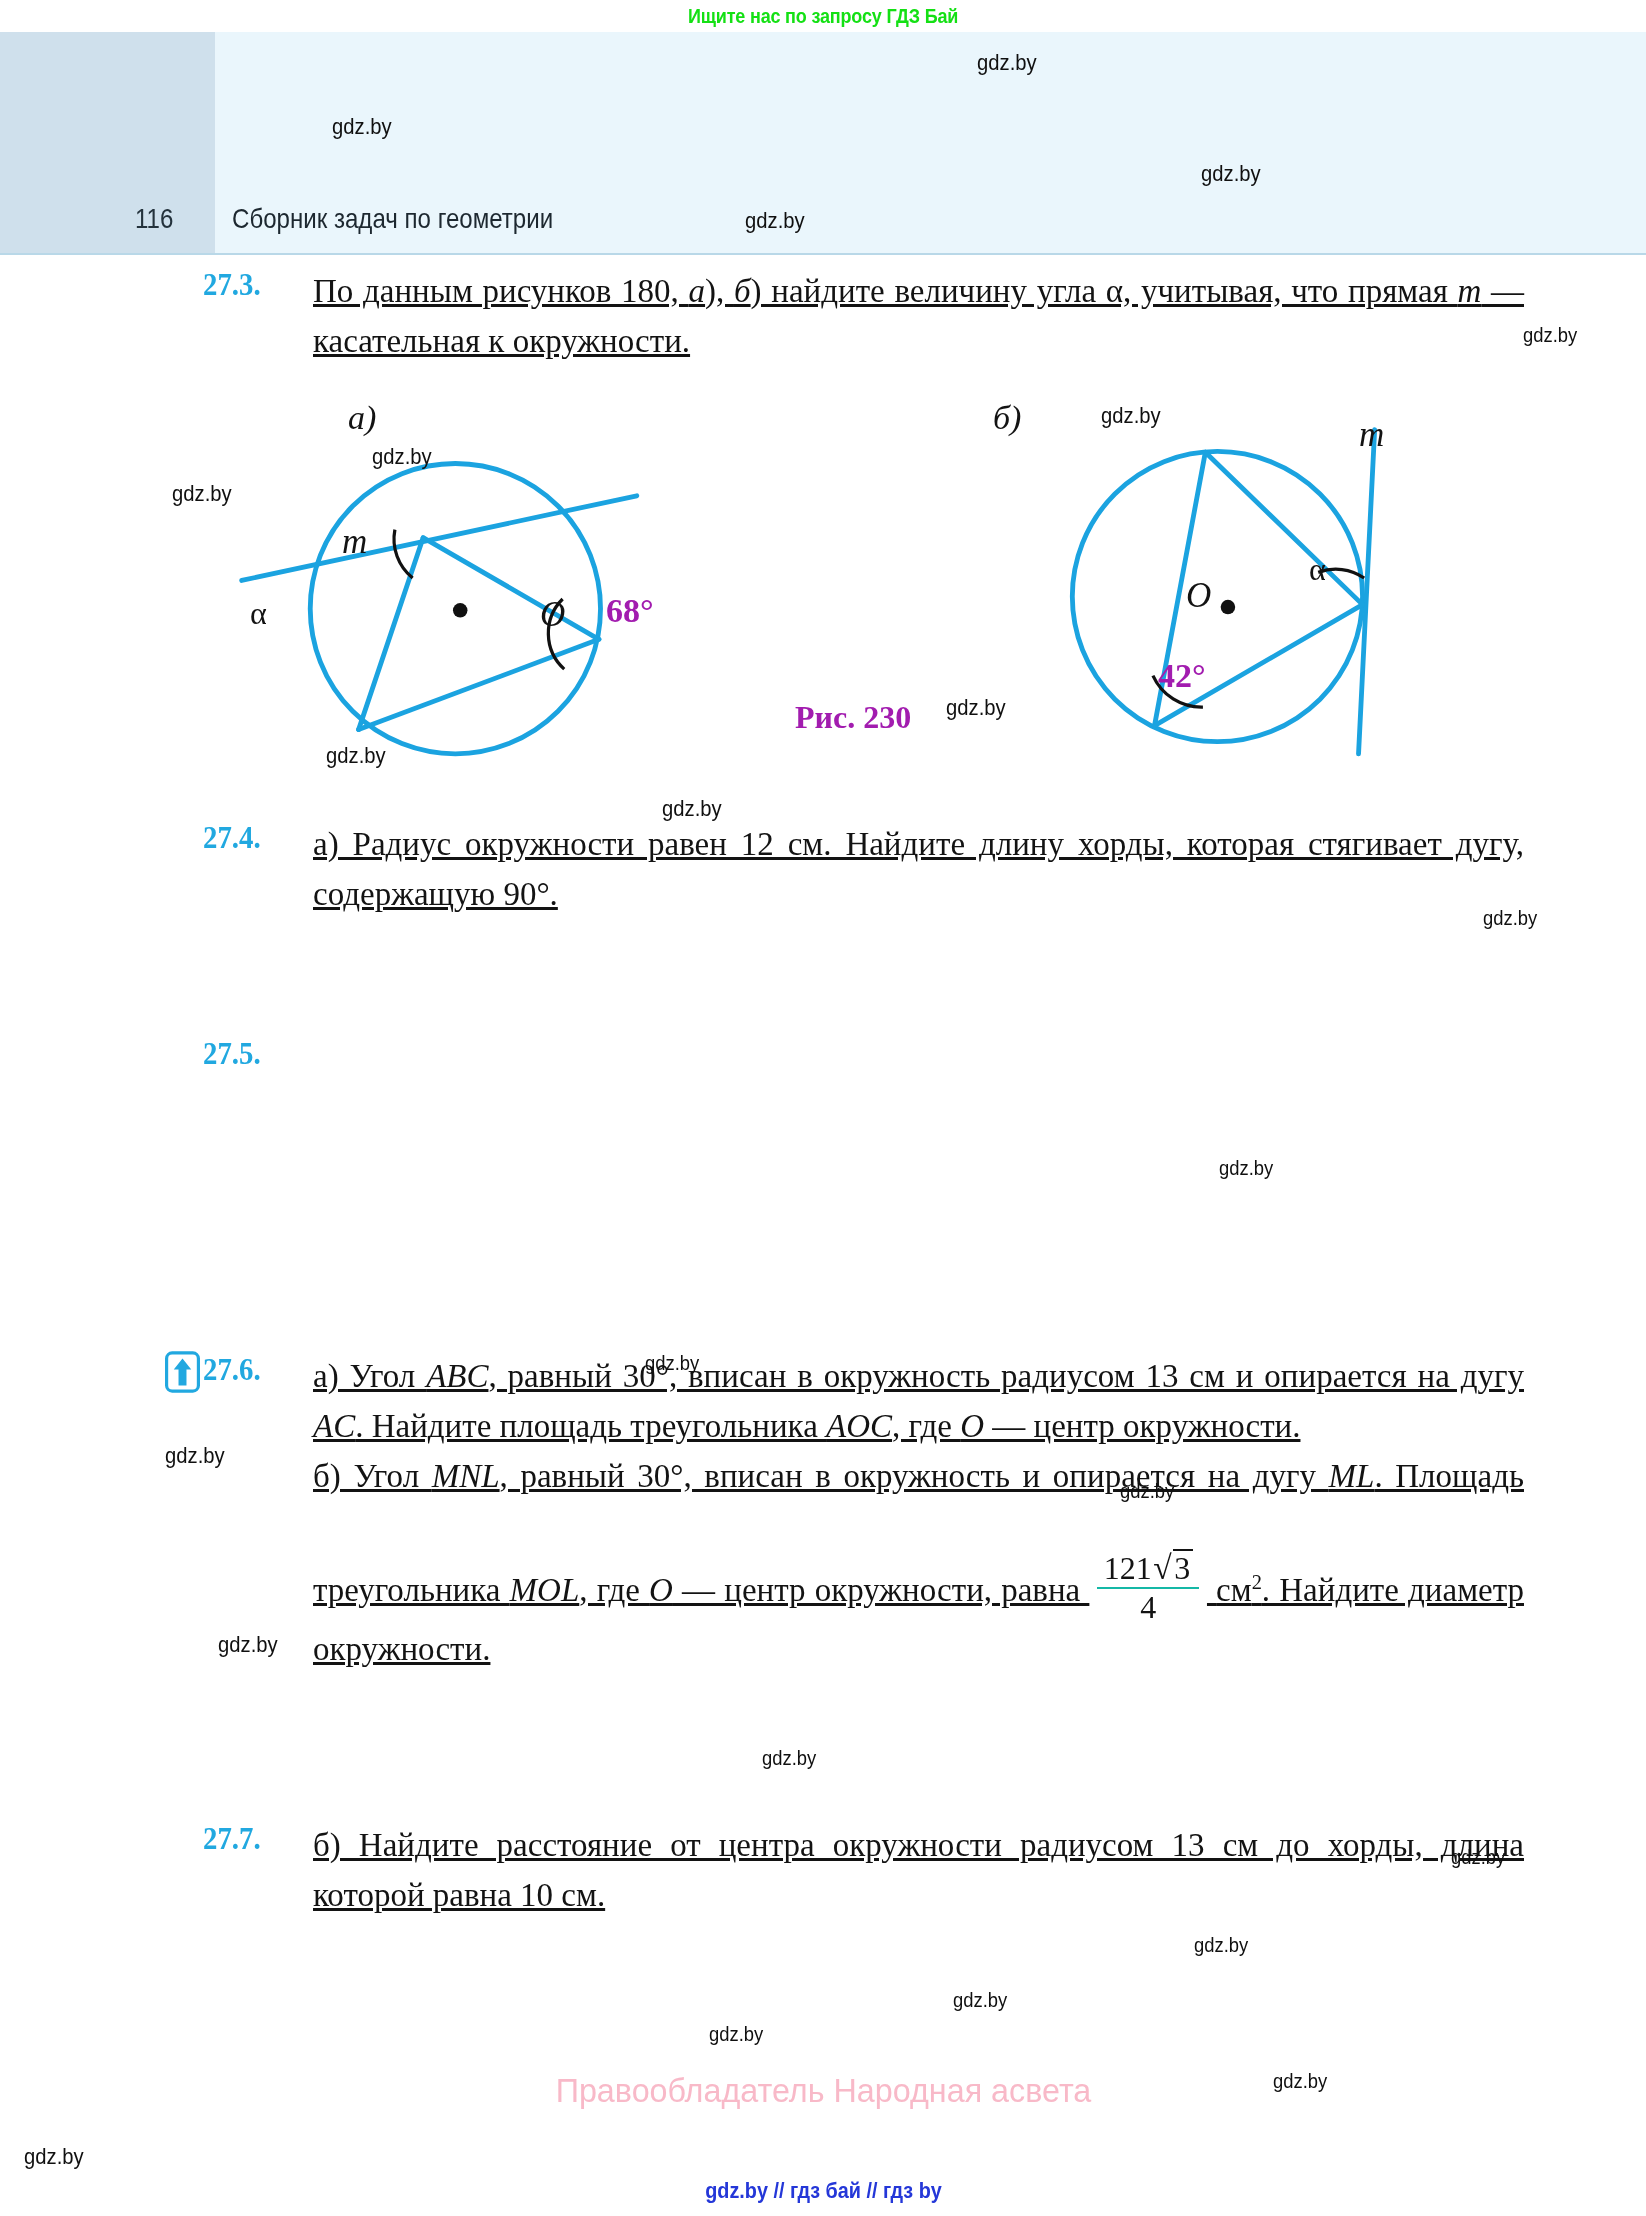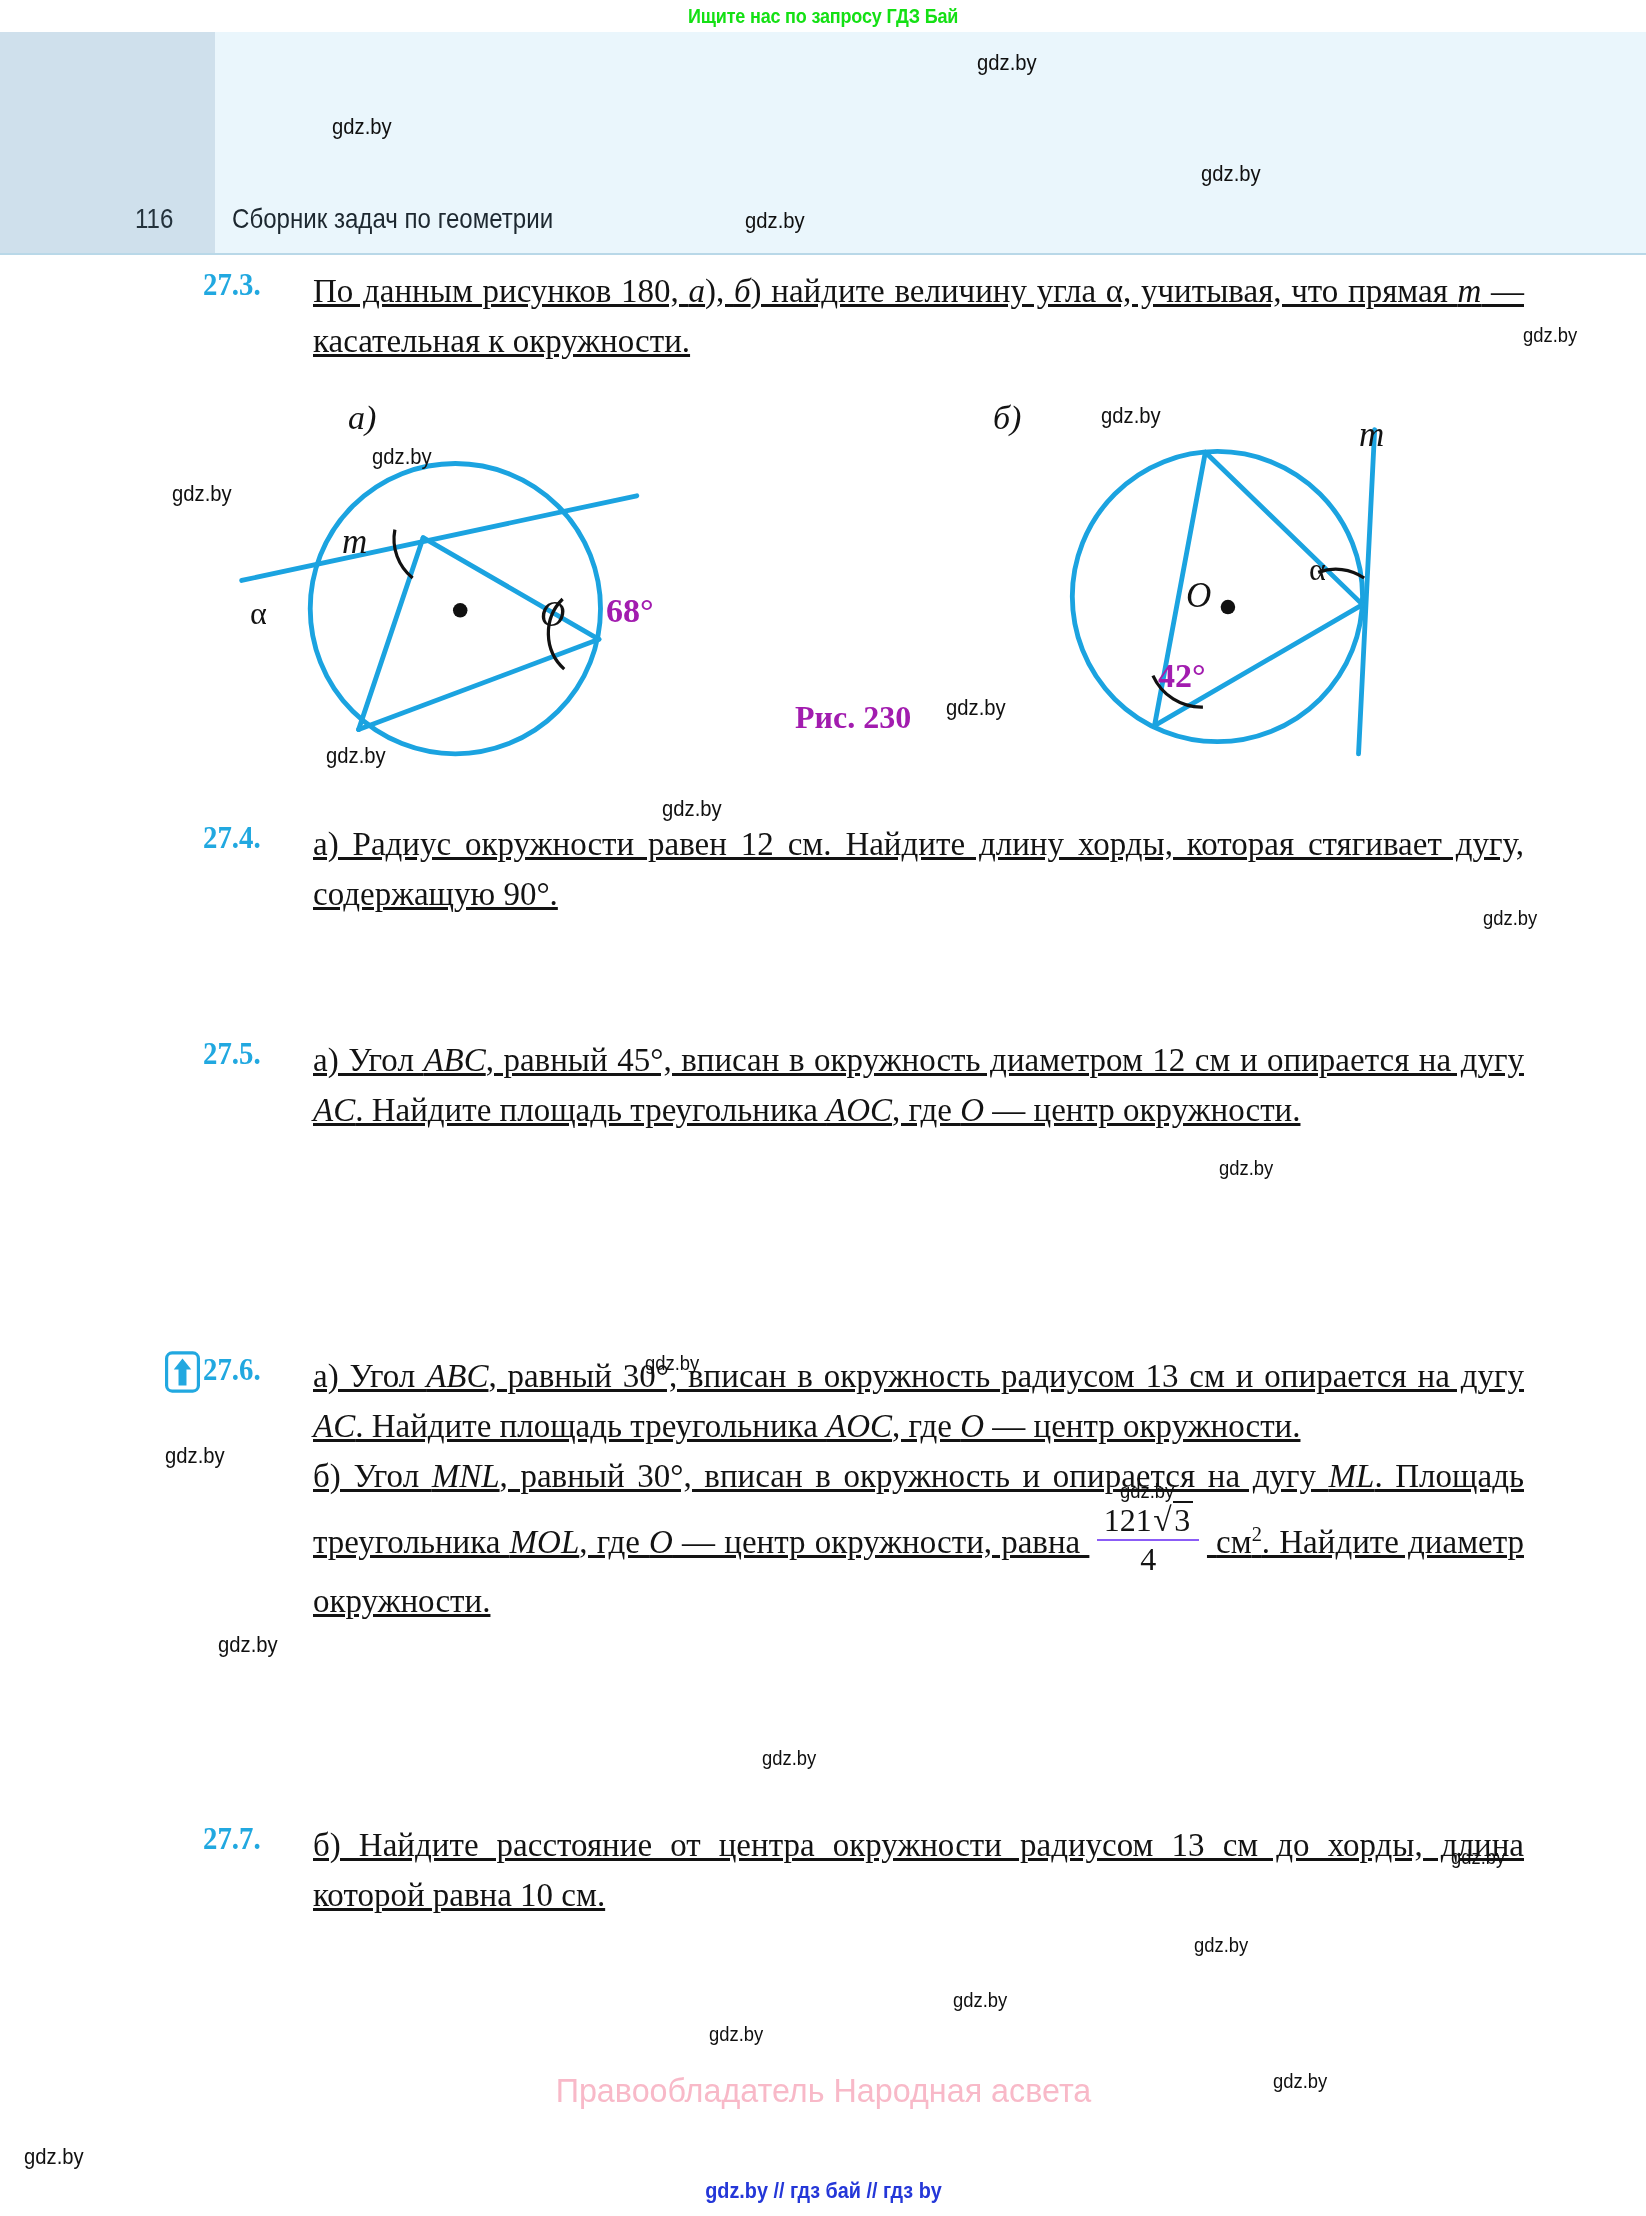--- a/index.html
+++ b/index.html
@@ -150,22 +150,23 @@
     display: inline-block;
     vertical-align: -0.52em;
     text-align: center;
     line-height: 1.05;
     margin: 0 8px;
     font-size: 32px;
   }
   .frac .num {
     display: block;
     padding: 0 6.4px 1.6px 6.4px;
-    border-bottom: 2px solid #8b5cf6;
+    border-bottom: 2px solid #14b8a6;
     white-space: nowrap;
+    margin-top: 48px;
   }
   .frac .den { display: block; padding-top: 1.6px; }
   .sqrt {
     display: inline-block;
     position: relative;
     padding-left: 1.6px;
   }
   .sqrt .radicand {
     display: inline-block;
     border-top: 2px solid #131313;
@@ -303,21 +304,20 @@
   <div class="task" style="top:553px;">
     <div class="task-num">27.4.</div>
     <div class="task-body">
       <p>а) Радиус окружности равен 12 см. Найдите длину хорды, которая стягивает дугу, содержащую 90°.</p>
     </div>
   </div>
 
   <div class="task" style="top:769px;">
     <div class="task-num">27.5.</div>
     <div class="task-body">
-      <p>а) Угол <i>ABC</i>, равный 45°, вписан в окружность диаметром 12 см и опирается на дугу <i>AC</i>. Найдите площадь треугольника <i>AOC</i>, где <i>O</i> — центр окружности.</p>
     </div>
   </div>
 
   <div class="task" style="top:1085px;">
     <div class="task-icon">
       <svg width="35" height="42" viewBox="0 0 44 52">
         <rect x="2" y="2" width="40" height="48" rx="7" ry="7" fill="none" stroke="#21a8e0" stroke-width="4"></rect>
         <path d="M22 9 L33 23 L27 23 L27 43 L17 43 L17 23 L11 23 Z" fill="#21a8e0"></path>
       </svg>
     </div>

